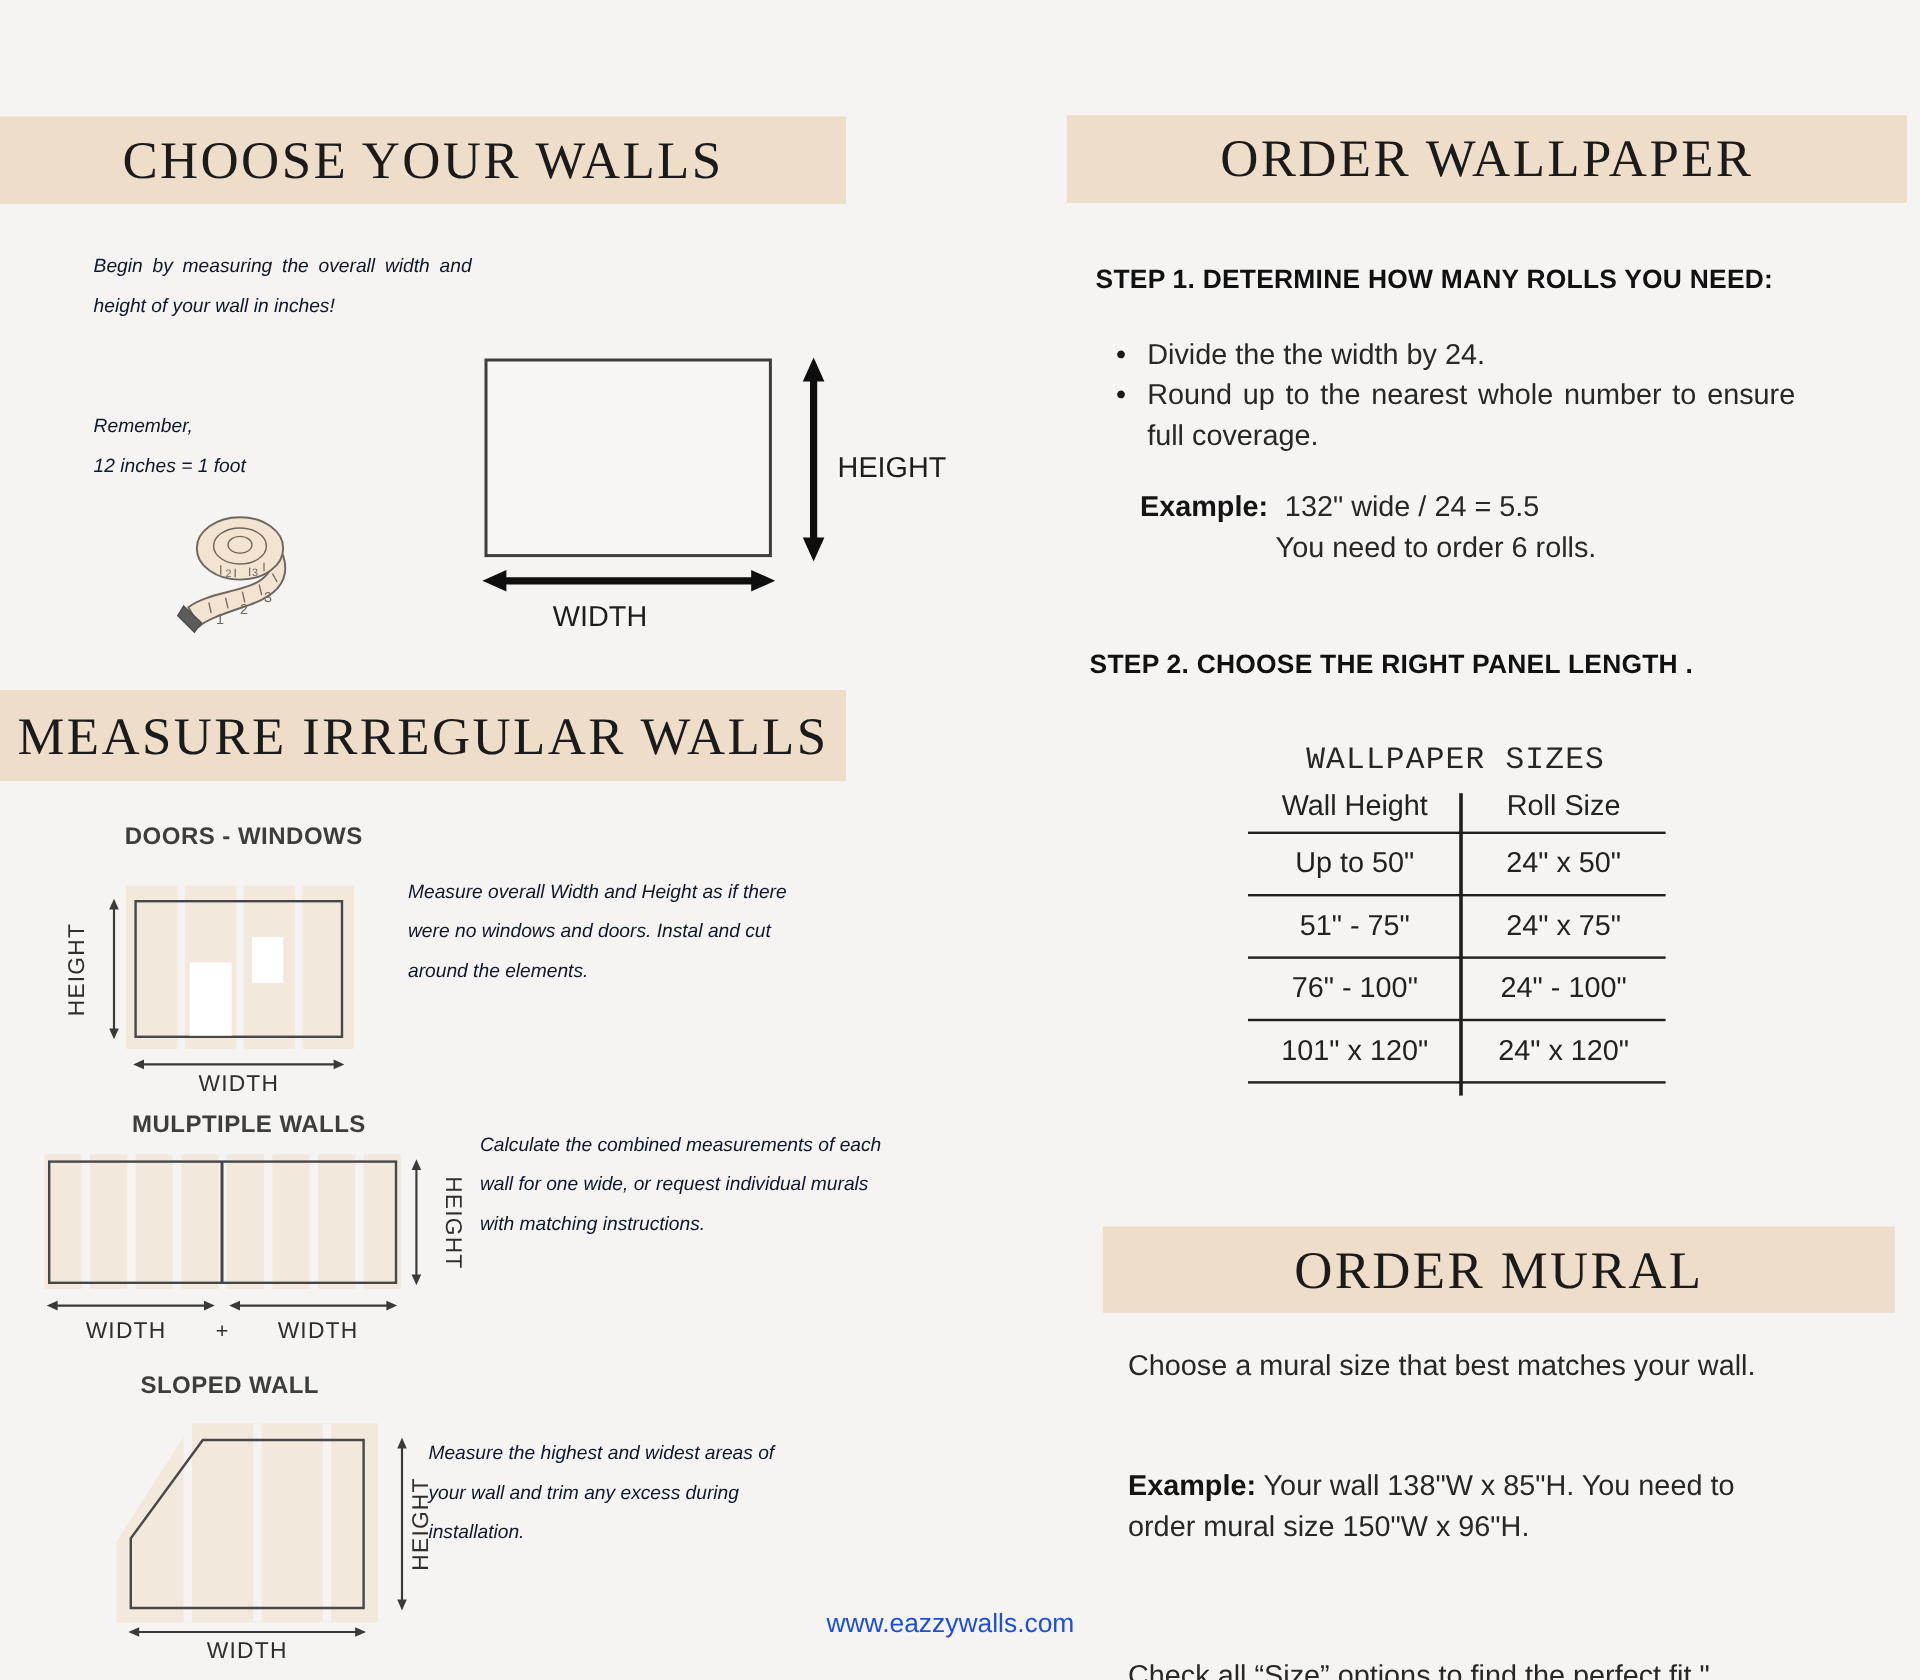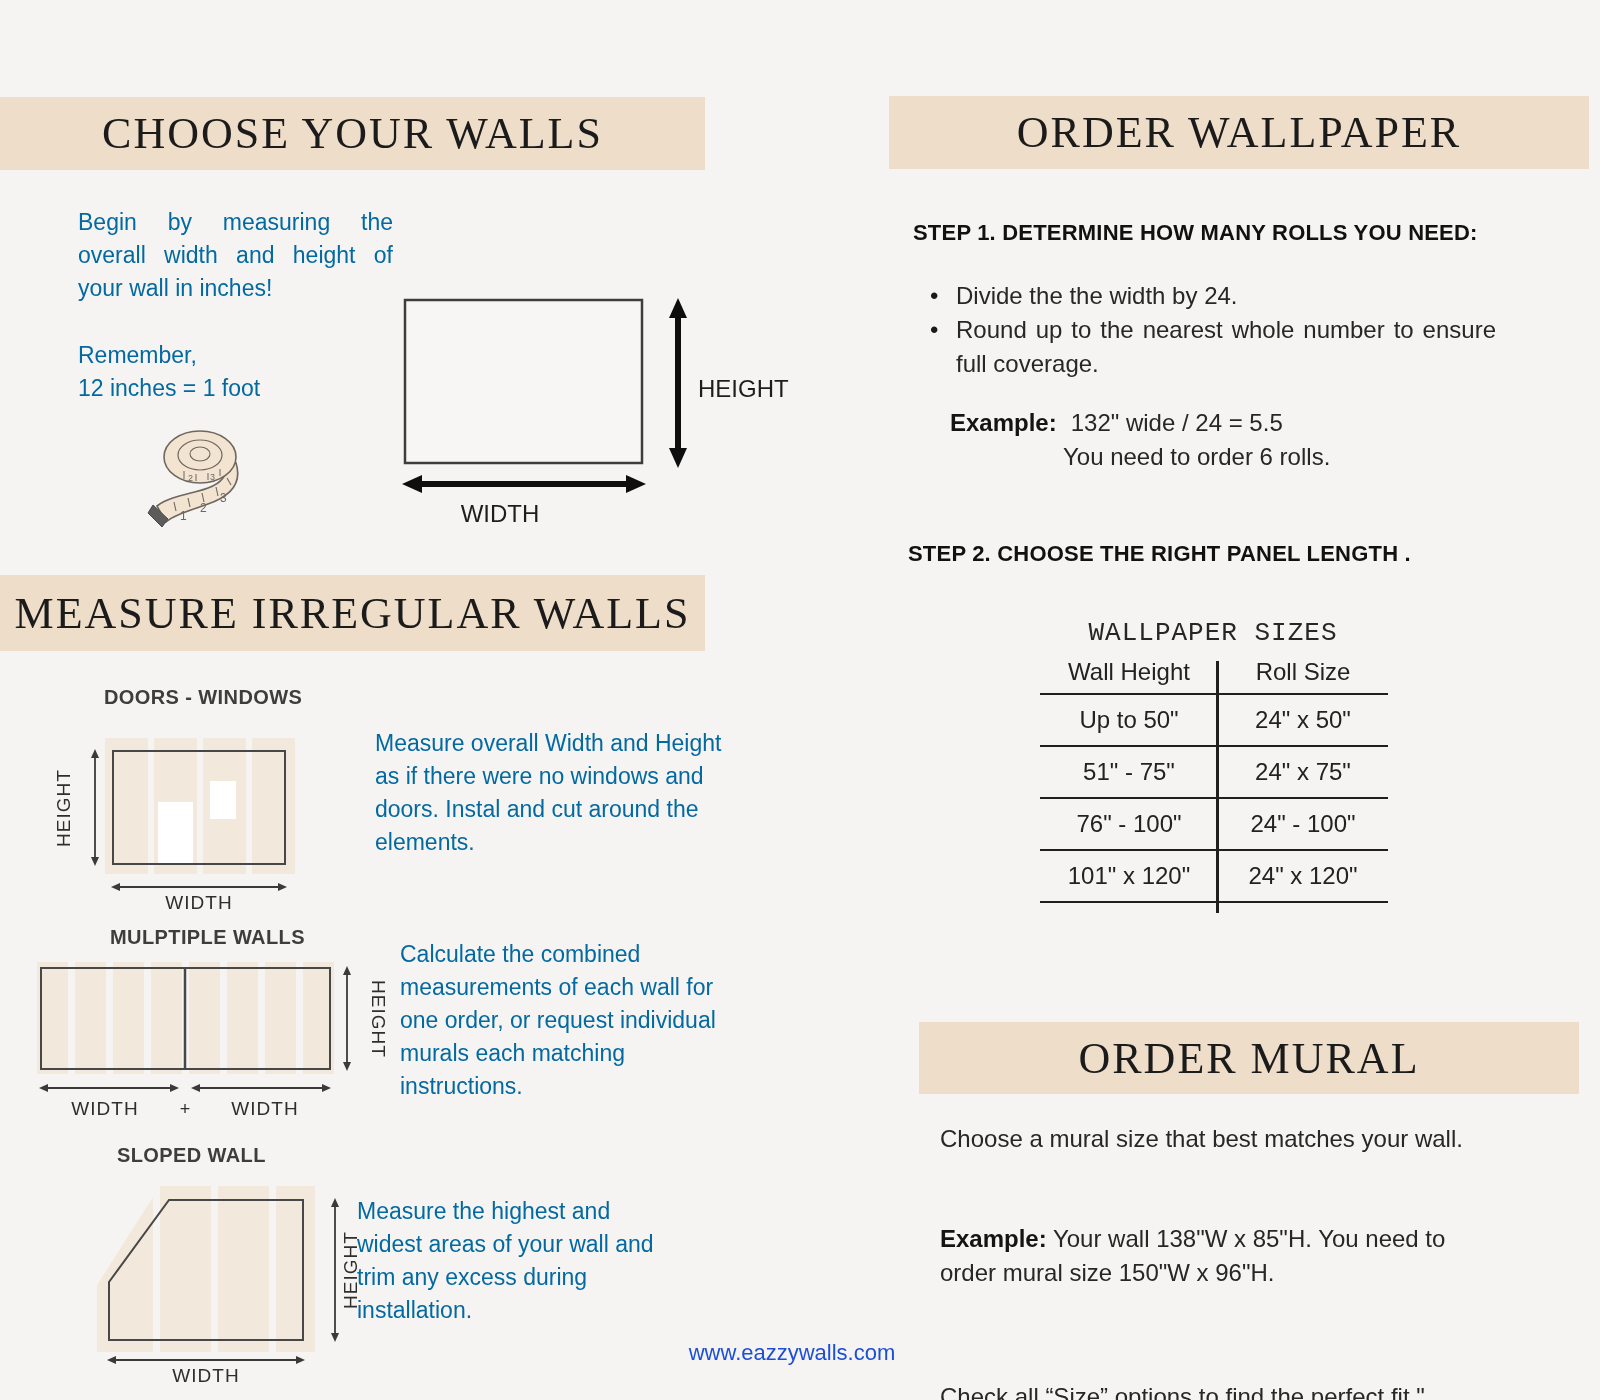--- a/index.html
+++ b/index.html
@@ -13,21 +13,21 @@
   .bar{
     background:#eeddc9;
     display:flex;align-items:center;justify-content:center;
   }
   .bar-title{
     font-family:"Liberation Serif",serif;
     font-weight:400;color:#1b1b1b;
     font-size:44px;letter-spacing:2px;
     white-space:nowrap;
   }
-  .body-text{font-size:23px;line-height:33px;color:#0369a1;}
+  .body-text{font-size:16px;line-height:33px;color:#0f172a;font-style:italic;}
   .justify{text-align:justify;}
   .subhead{
     font-size:20px;font-weight:700;color:#3d3d3d;letter-spacing:0.4px;
     white-space:nowrap;
   }
   .step-head{
     font-size:22px;font-weight:700;color:#111;letter-spacing:0.2px;
     white-space:nowrap;
   }
   .r-body{font-size:24px;line-height:34px;color:#272727;}
@@ -126,21 +126,21 @@
   </g>
   <text x="22" y="108" font-size="19" fill="#2e2e2e" text-anchor="middle" transform="rotate(-90,22,108)" letter-spacing="1">HEIGHT</text>
   <g stroke="#3a3a3a" fill="#3a3a3a">
     <line x1="69" y1="187" x2="233" y2="187" stroke-width="1.8"></line>
     <polygon points="63,187 72,183 72,191" stroke="none"></polygon>
     <polygon points="239,187 230,183 230,191" stroke="none"></polygon>
   </g>
   <text x="151" y="209" font-size="19" fill="#2e2e2e" text-anchor="middle" letter-spacing="1">WIDTH</text>
 </svg>
 
-<div class="abs body-text" style="left:340px;top:727px;width:352px;margin-left:35px;">Measure overall Width and Height as if there were no windows and doors. Instal and cut around the elements.</div>
+<div class="abs body-text" style="left:340px;top:727px;width:352px;">Measure overall Width and Height as if there were no windows and doors. Instal and cut around the elements.</div>
 
 <div class="abs subhead" style="left:110px;top:926px;">MULPTIPLE WALLS</div>
 
 <svg class="abs" style="left:25px;top:952px;" width="390" height="175" viewBox="0 0 390 175">
   <g fill="#f3e8dc">
     <rect x="12" y="10" width="31" height="112"></rect>
       <rect x="50" y="10" width="31" height="112"></rect>
     <rect x="88" y="10" width="31" height="112"></rect>
       <rect x="126" y="10" width="31" height="112"></rect>
     <rect x="164" y="10" width="31" height="112"></rect>
@@ -164,21 +164,21 @@
   <g stroke="#3a3a3a" fill="#3a3a3a">
     <line x1="172" y1="136" x2="300" y2="136" stroke-width="1.8"></line>
     <polygon points="166,136 175,132 175,140" stroke="none"></polygon>
     <polygon points="306,136 297,132 297,140" stroke="none"></polygon>
   </g>
   <text x="80" y="163" font-size="19" fill="#2e2e2e" text-anchor="middle" letter-spacing="1">WIDTH</text>
   <text x="160" y="163" font-size="18" fill="#2e2e2e" text-anchor="middle">+</text>
   <text x="240" y="163" font-size="19" fill="#2e2e2e" text-anchor="middle" letter-spacing="1">WIDTH</text>
 </svg>
 
-<div class="abs body-text" style="left:400px;top:938px;width:335px;">Calculate the combined measurements of each wall for one order, or request individual murals each matching instructions.</div>
+<div class="abs body-text" style="left:400px;top:938px;width:335px;">Calculate the combined measurements of each wall for one wide, or request individual murals with matching instructions.</div>
 
 <div class="abs subhead" style="left:117px;top:1144px;">SLOPED WALL</div>
 
 <svg class="abs" style="left:85px;top:1180px;" width="310" height="205" viewBox="0 0 310 205">
   <defs>
     <clipPath id="slopeClip">
         <polygon points="75,6 230,6 230,172 12,172 12,105"></polygon>
       </clipPath>
   </defs>
   <polygon points="75,6 230,6 230,172 12,172 12,105" fill="#f3e8dc"></polygon>

